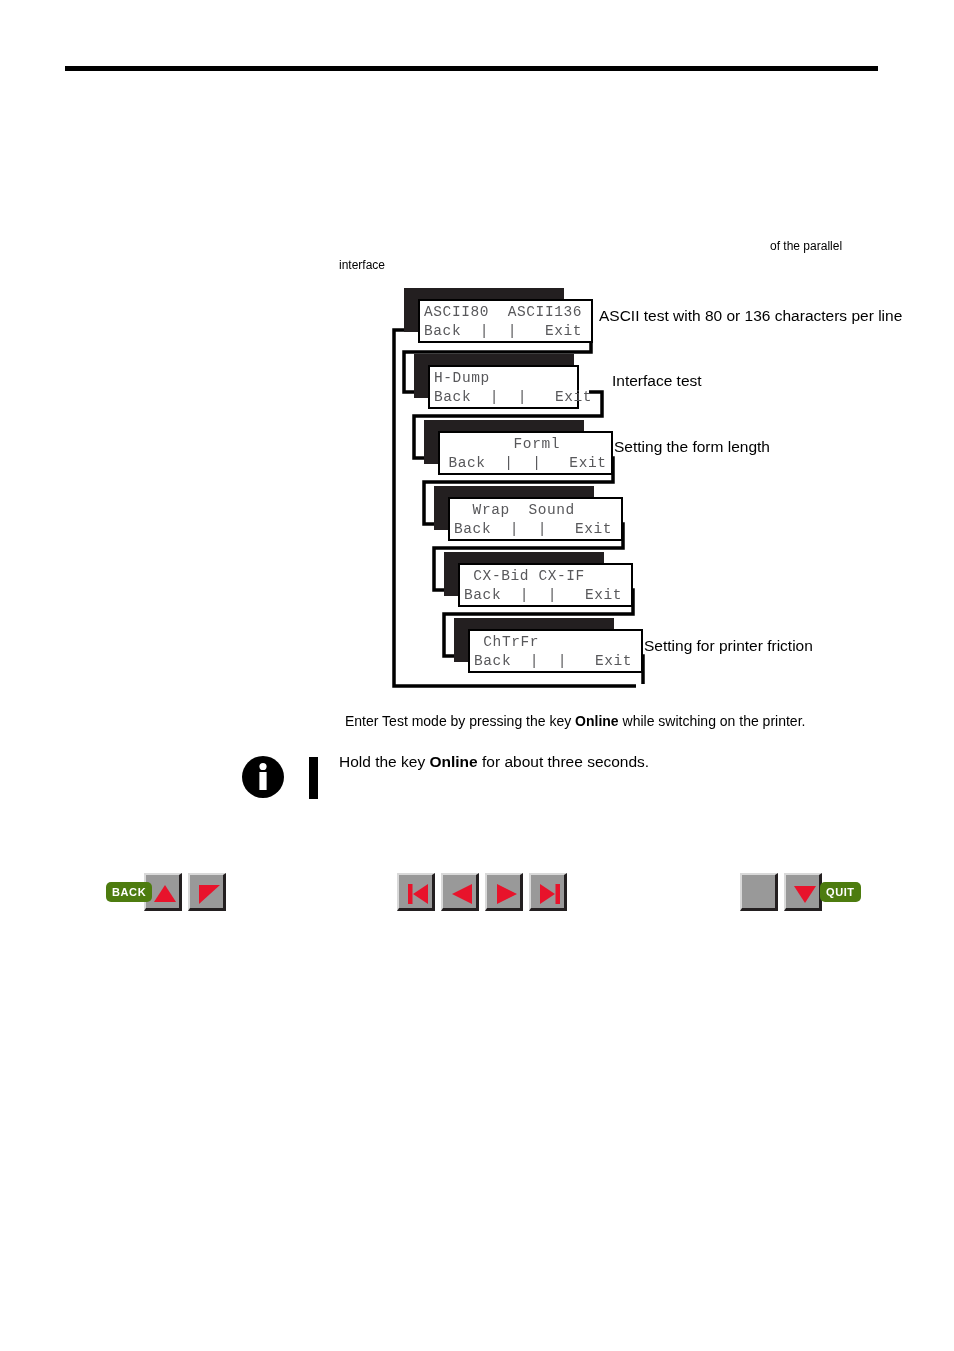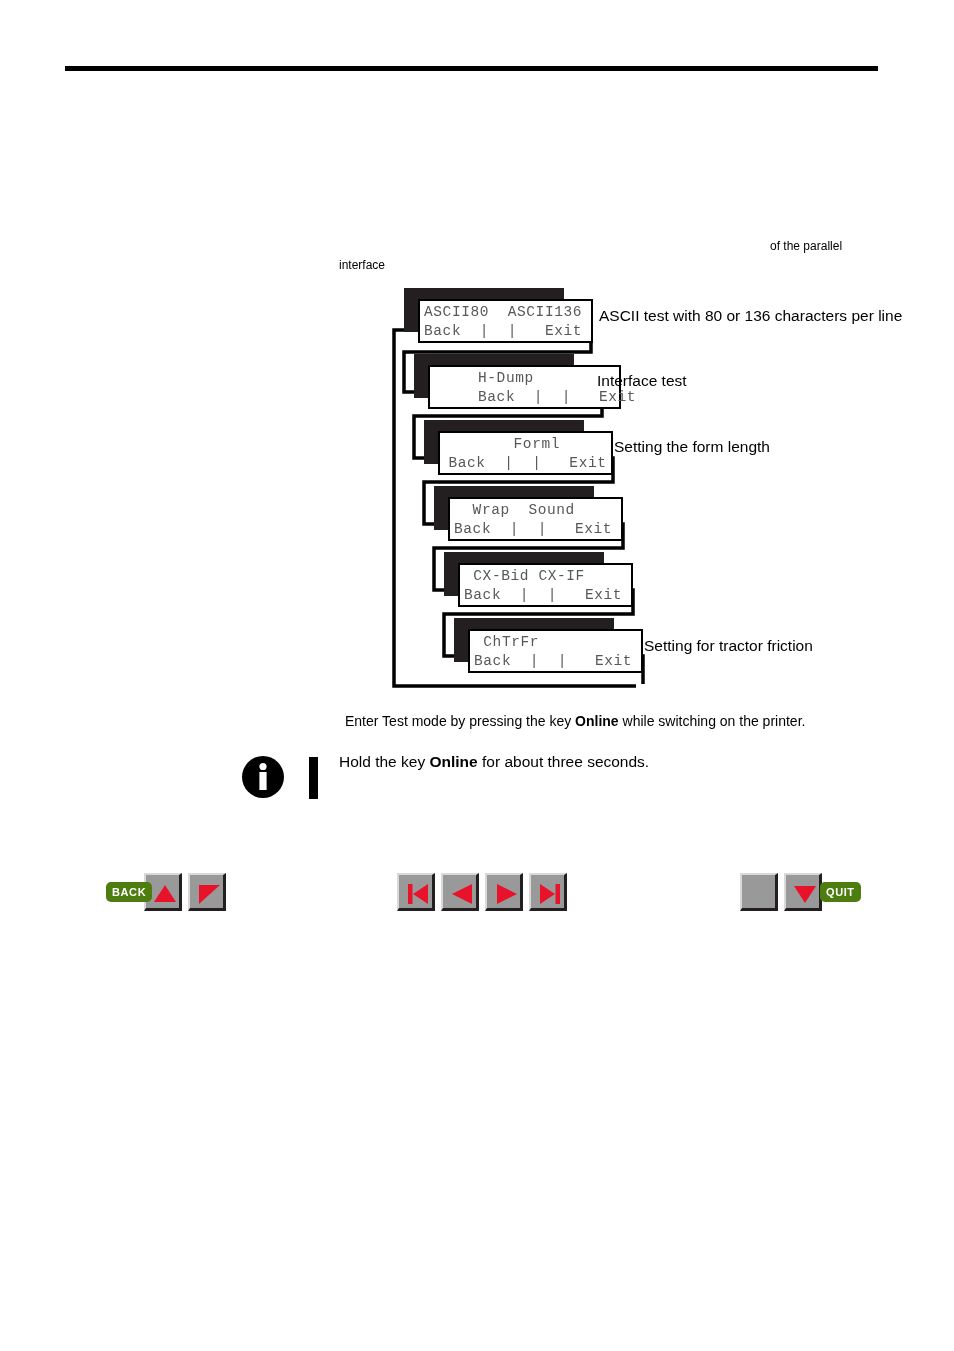--- a/index.html
+++ b/index.html
@@ -206,26 +206,26 @@
     <div class="lcd-shadow"></div>
     <div class="lcd-face" style="width:175px;">
       <div class="lcd-row row-top">ASCII80  ASCII136</div>
       <div class="lcd-row row-bottom">Back  |  |   Exit</div>
     </div>
   </div>
   <div class="desc" style="left:551px; top:36px;">ASCII test with 80 or 136 characters per line</div>
 
   <div class="lcd-panel" style="left:366px; top:84px;">
     <div class="lcd-shadow"></div>
-    <div class="lcd-face" style="width:193px;padding-left:44px;">
+    <div class="lcd-face" style="width:151px;">
       <div class="lcd-row row-top">H-Dump</div>
       <div class="lcd-row row-bottom">Back  |  |   Exit</div>
     </div>
   </div>
-  <div class="desc" style="left:549px; top:101px;">Interface test</div>
+  <div class="desc" style="left:564px; top:101px;">Interface test</div>
 
   <div class="lcd-panel" style="left:376px; top:150px;">
     <div class="lcd-shadow"></div>
     <div class="lcd-face" style="width:175px;text-align:center;">
       <div class="lcd-row row-top">  Forml</div>
       <div class="lcd-row row-bottom">Back  |  |   Exit</div>
     </div>
   </div>
   <div class="desc" style="left:566px; top:167px;">Setting the form length</div>
 
@@ -245,21 +245,21 @@
     </div>
   </div>
 
   <div class="lcd-panel" style="left:406px; top:348px;">
     <div class="lcd-shadow"></div>
     <div class="lcd-face" style="width:175px;">
       <div class="lcd-row row-top"> ChTrFr</div>
       <div class="lcd-row row-bottom">Back  |  |   Exit</div>
     </div>
   </div>
-  <div class="desc" style="left:596px; top:366px;">Setting for tractor friction</div>
+  <div class="desc" style="left:596px; top:366px;">Setting for printer friction</div>
 
 </div>
 
 <div class="body-text" id="note-enter"><span>Enter Test mode by pressing the key </span><span class="bold">Online</span><span> while switching on the printer.</span></div>
 
 <svg id="info-icon" viewBox="0 0 46 46">
   <circle cx="23" cy="23" r="21" fill="#000000"></circle>
   <circle cx="23" cy="12.5" r="3.6" fill="#ffffff"></circle>
   <rect x="19.4" y="18" width="7.2" height="18" fill="#ffffff"></rect>
 </svg>

